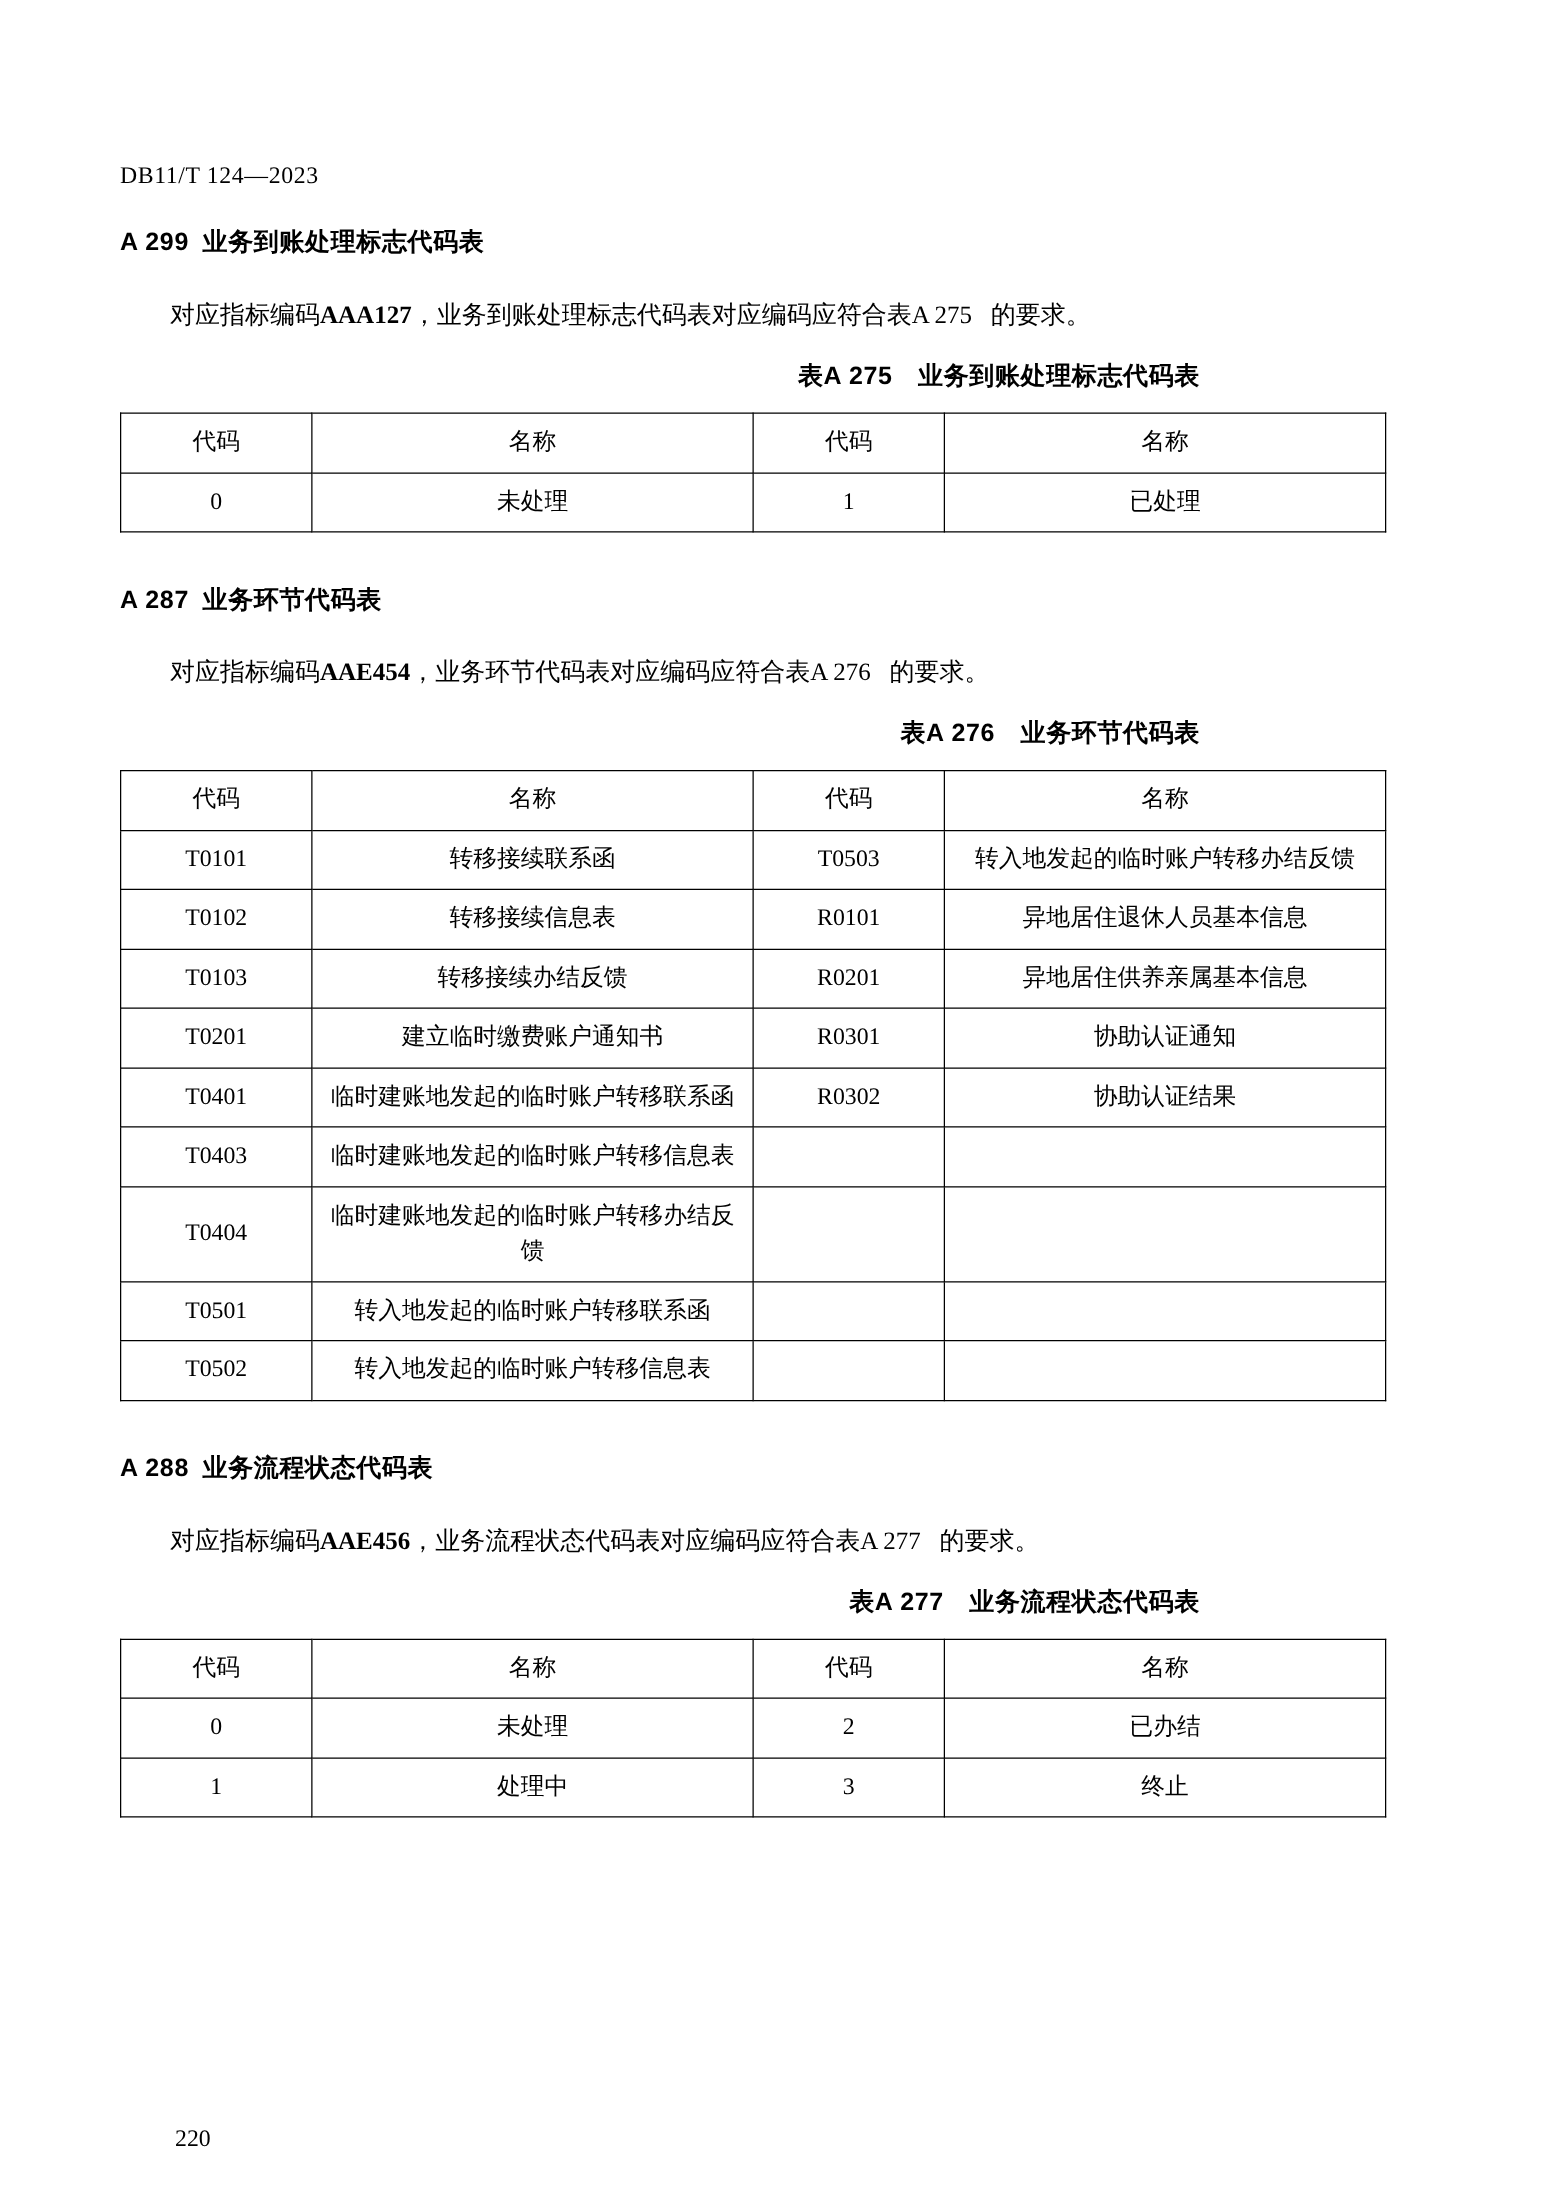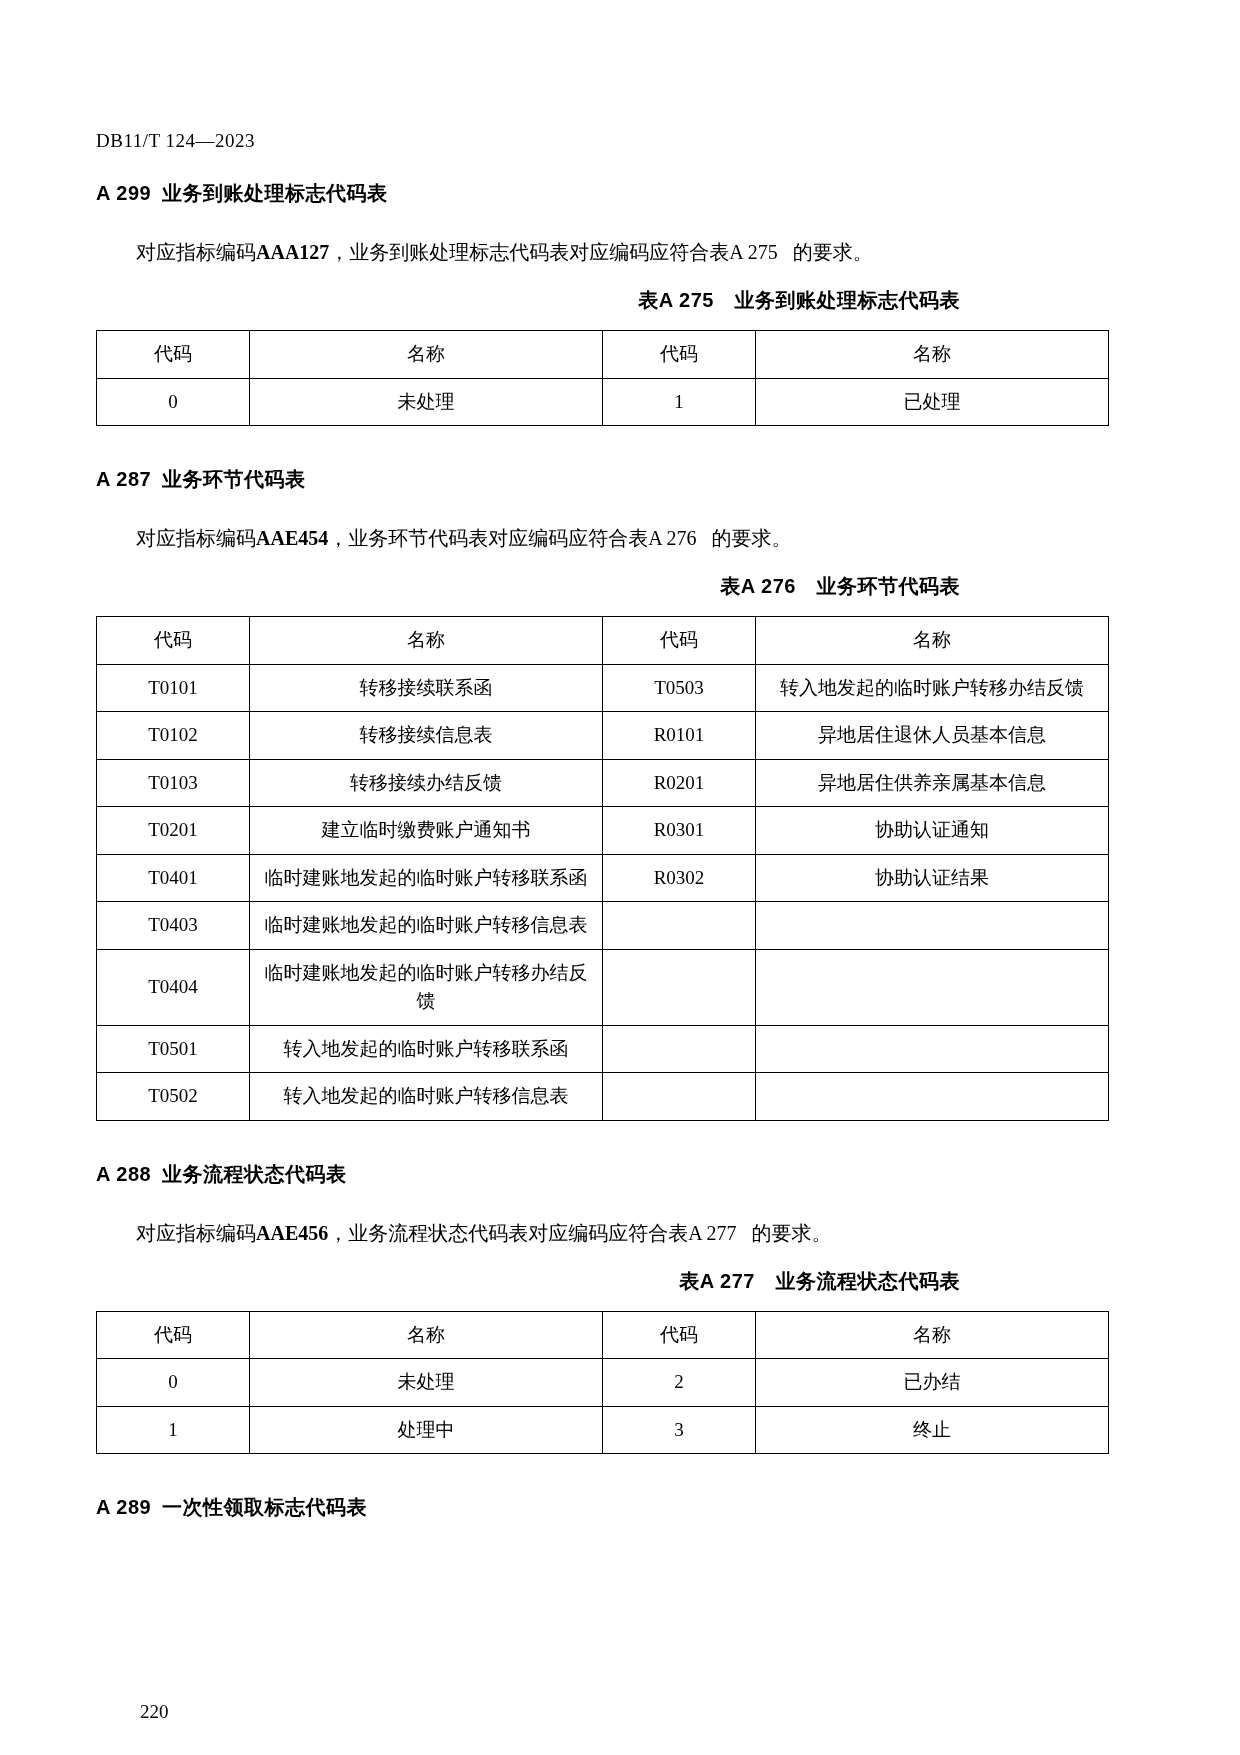--- a/index.html
+++ b/index.html
@@ -218,20 +218,15 @@
       <tr>
         <td>1</td>
         <td>处理中</td>
         <td>3</td>
         <td>终止</td>
       </tr>
     </tbody>
       </table>
   </div>
 
-  <div class="section">
-    <div class="clause">
-      <span class="num">A 289</span><span>一次性领取标志代码表</span>
-    </div>
-  </div>
 
   <div class="page-number">220</div>
 </div>
 
 </body></html>

